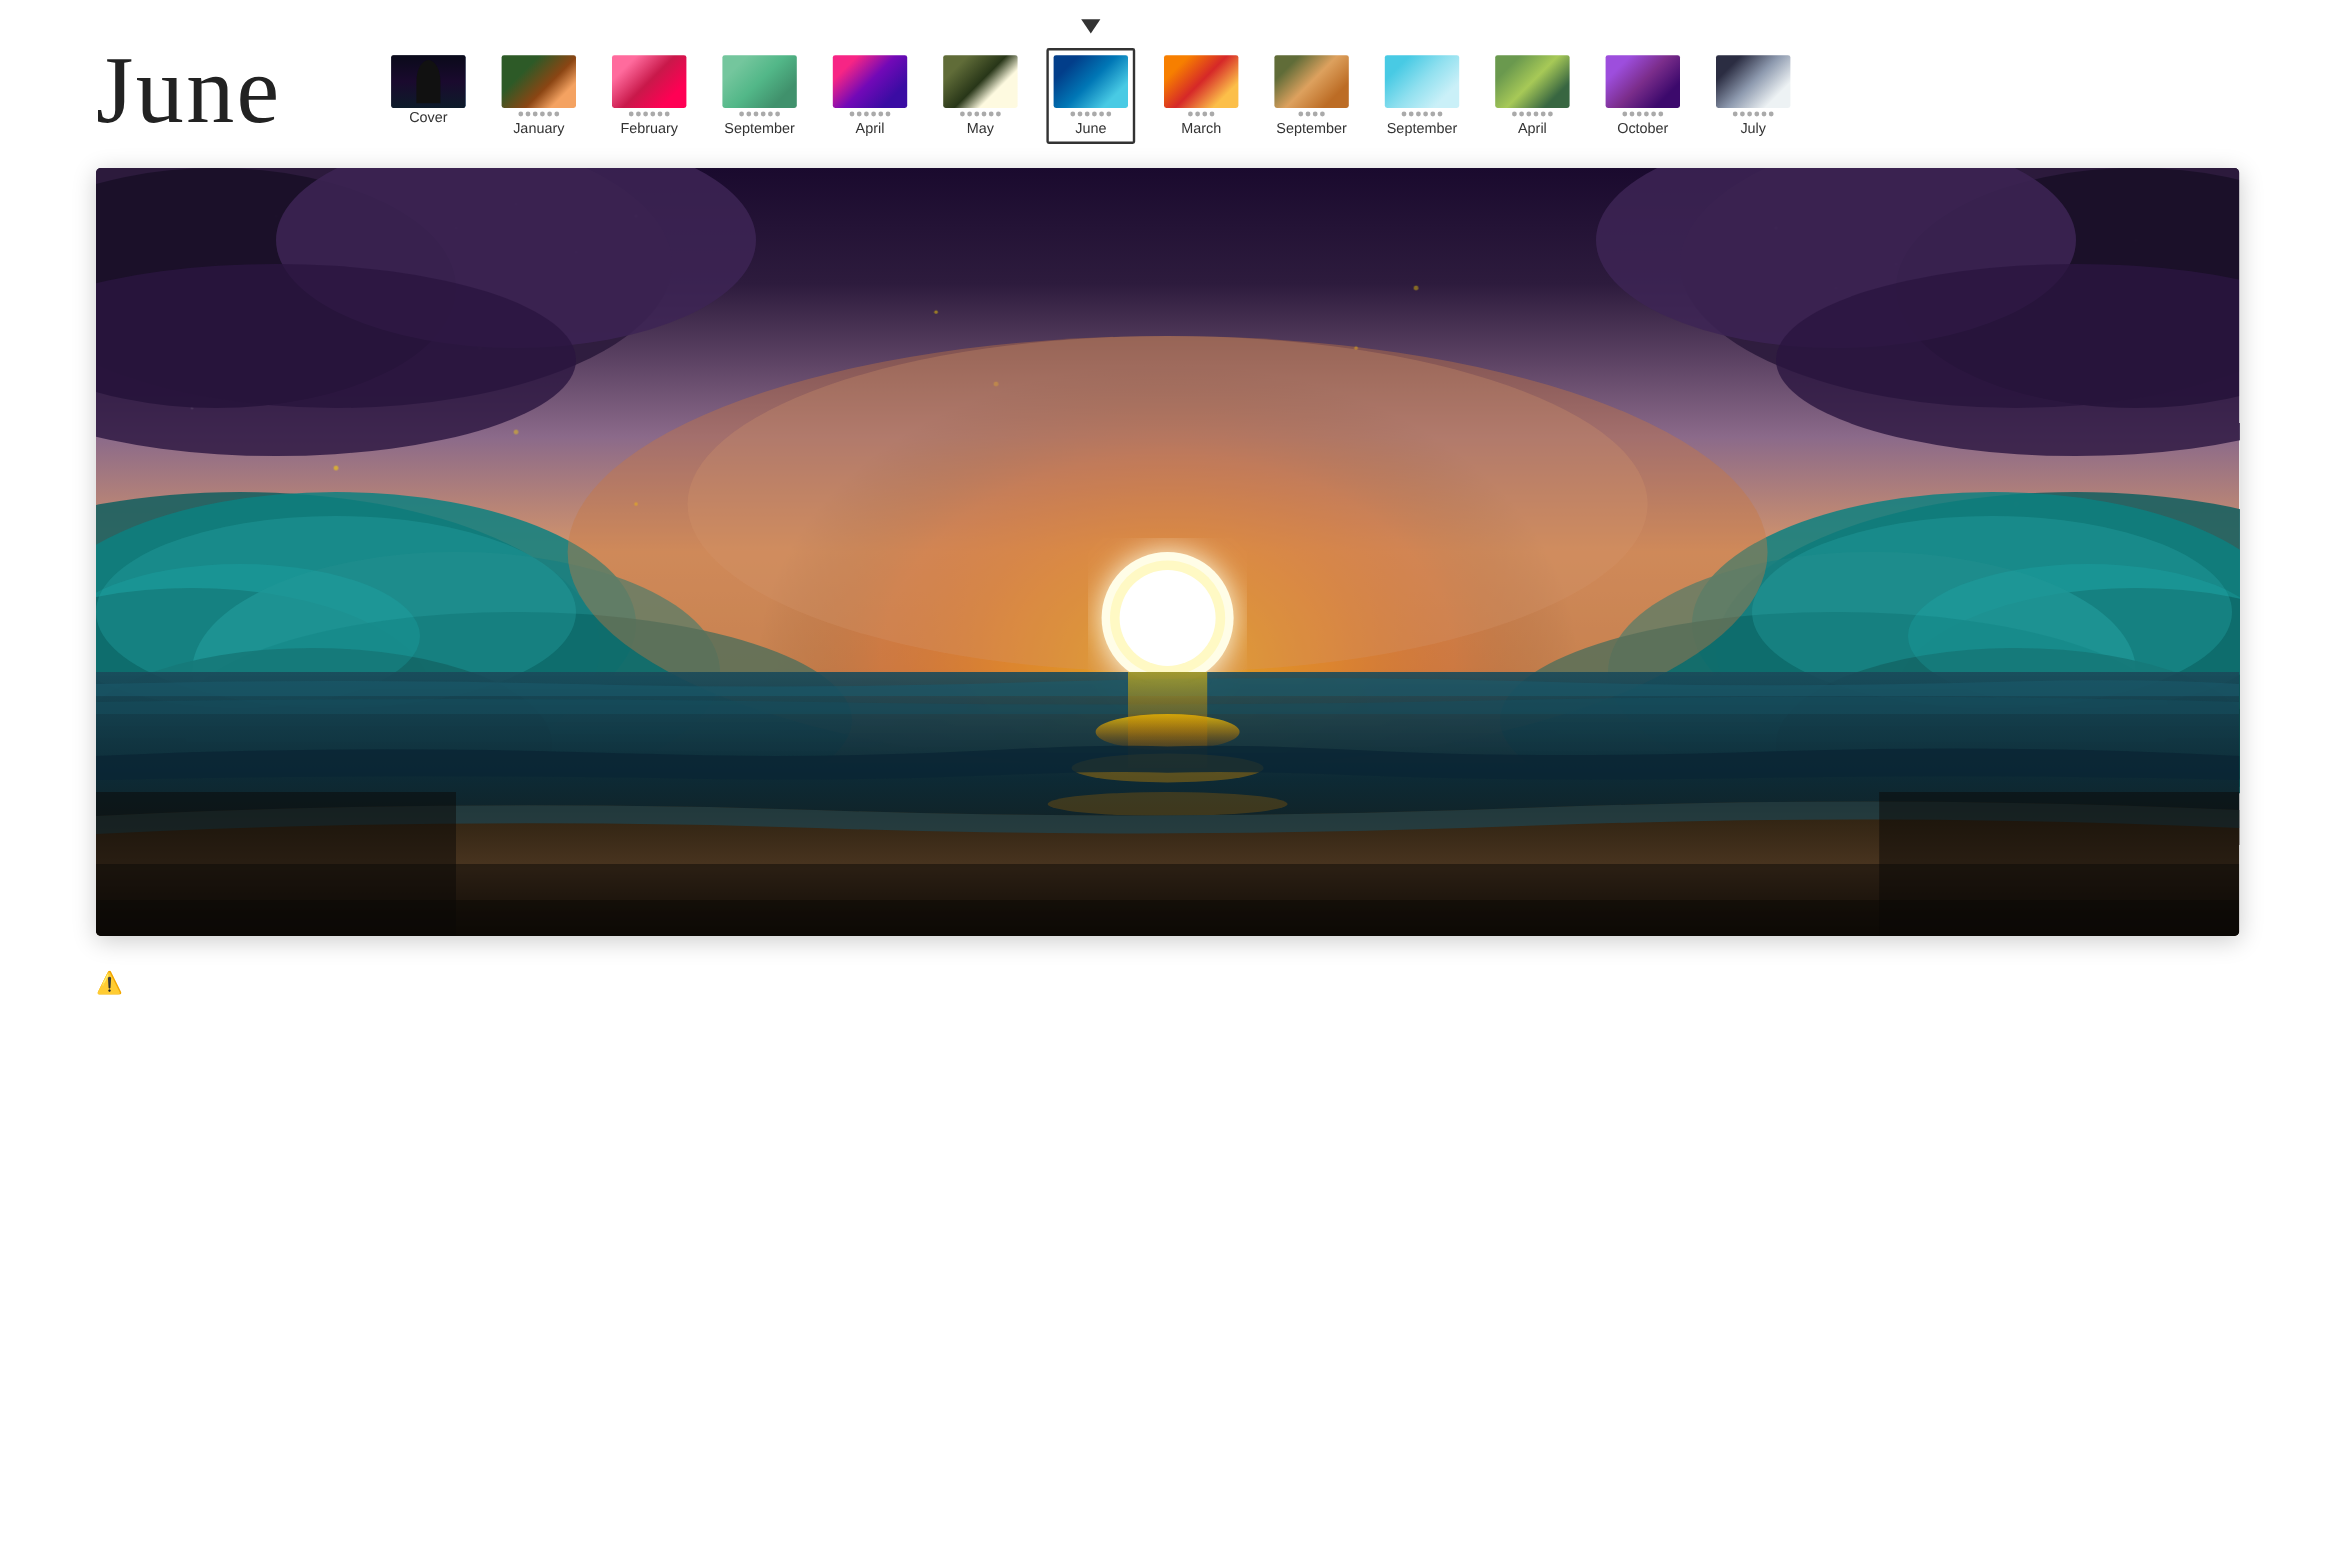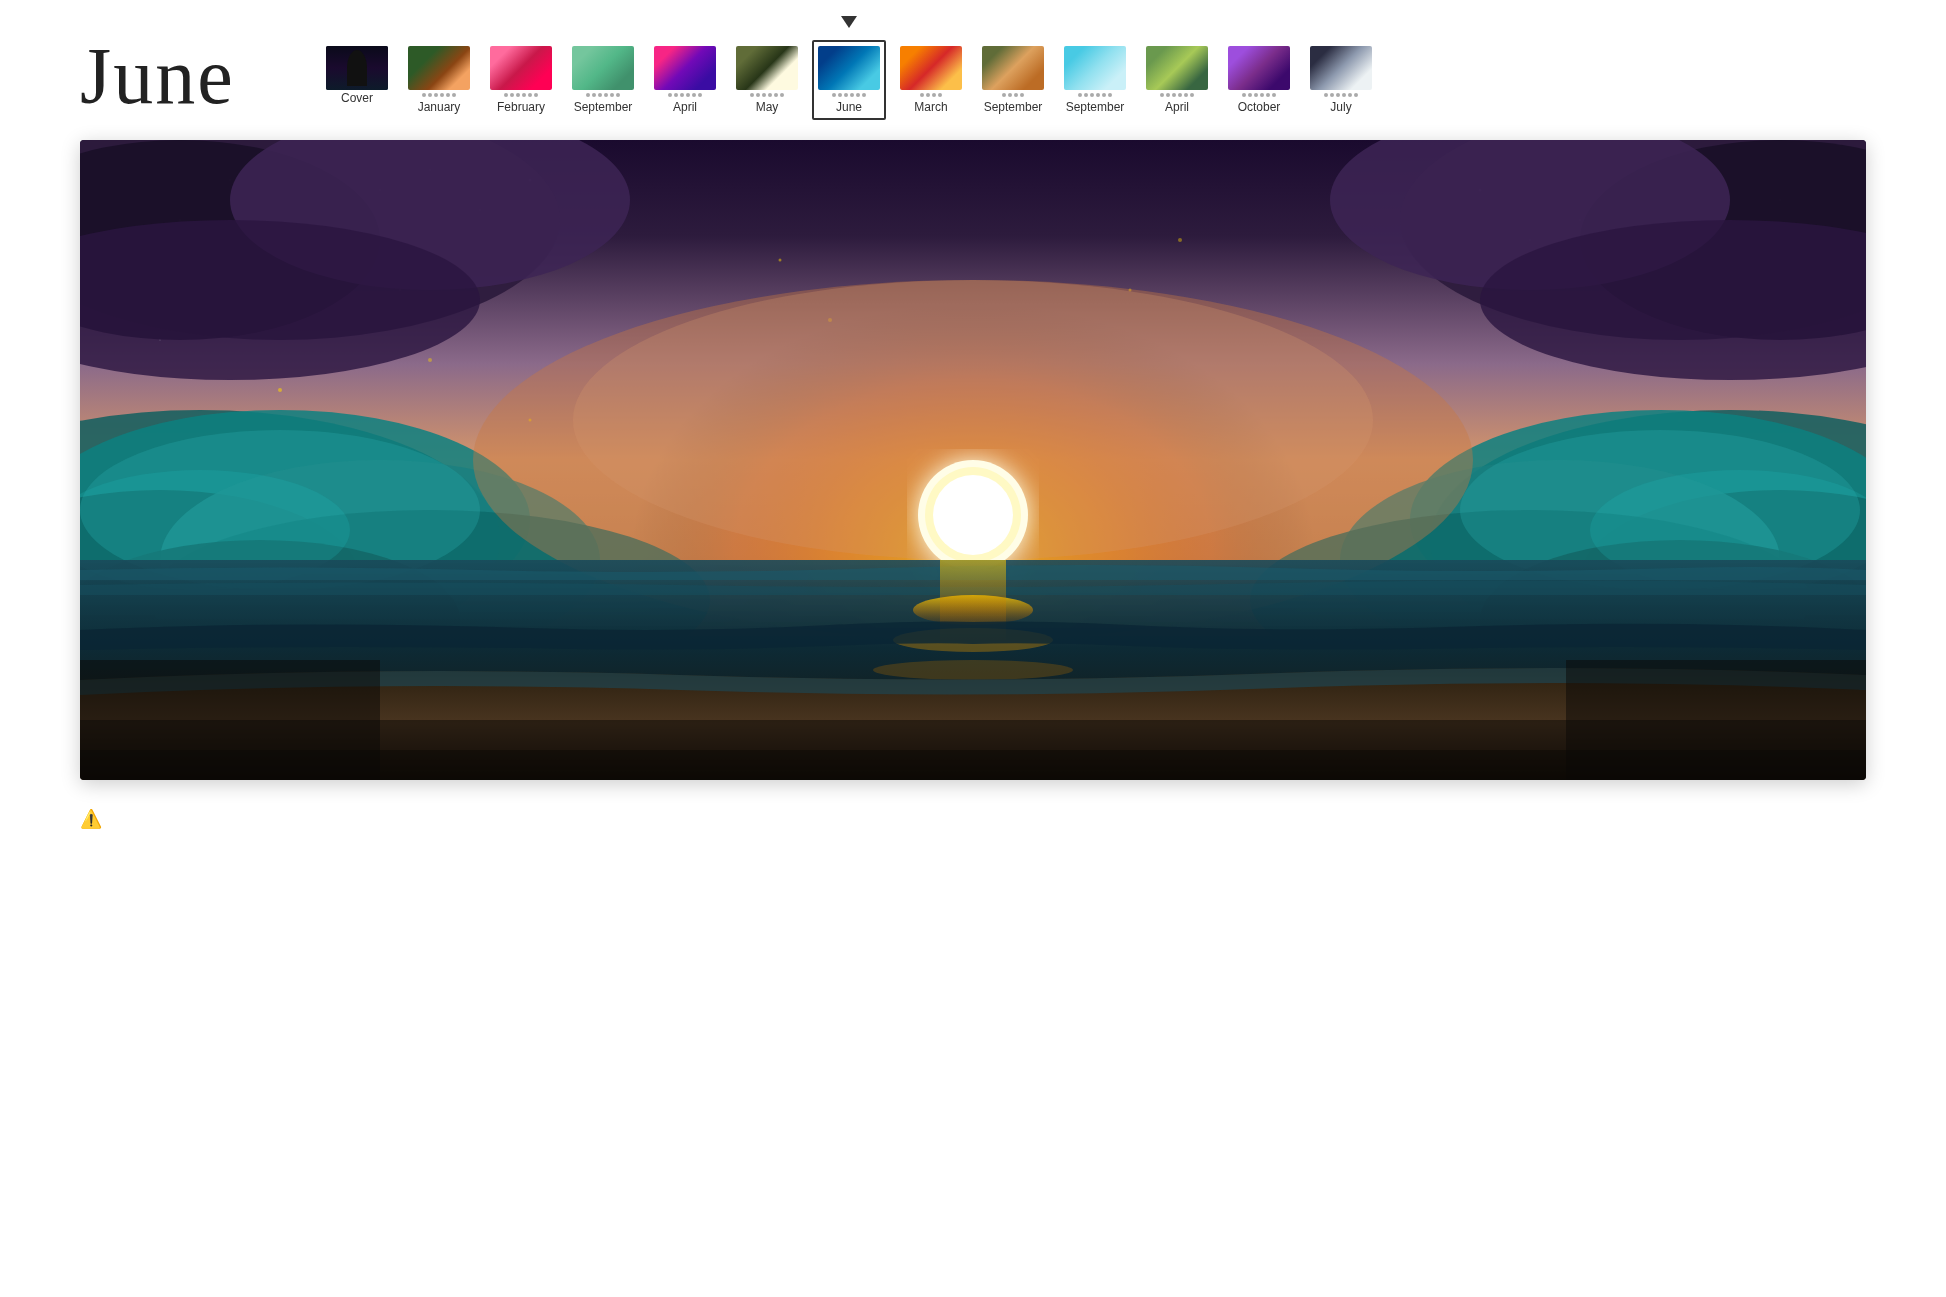--- a/index.html
+++ b/index.html
@@ -30,21 +30,21 @@
       font-weight: 400;
       color: #222;
       line-height: 1.1;
       letter-spacing: 2px;
     }
 
     
     .month-strip {
       display: flex;
       align-items: flex-start;
-      gap: 8px;
+      gap: 18px;
       padding-top: 10px;
       position: relative;
     }
 
     .month-item {
       display: flex;
       flex-direction: column;
       align-items: center;
       cursor: pointer;
       padding: 4px 4px;

